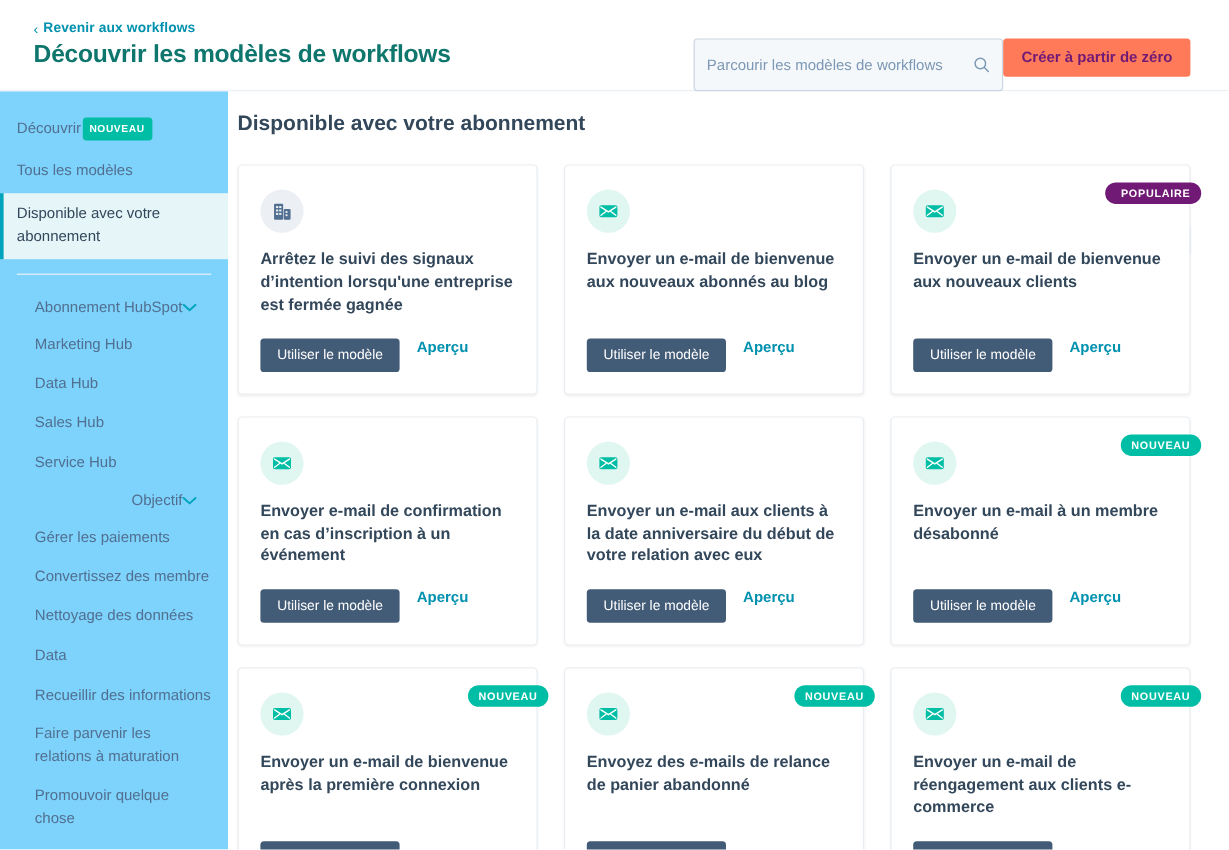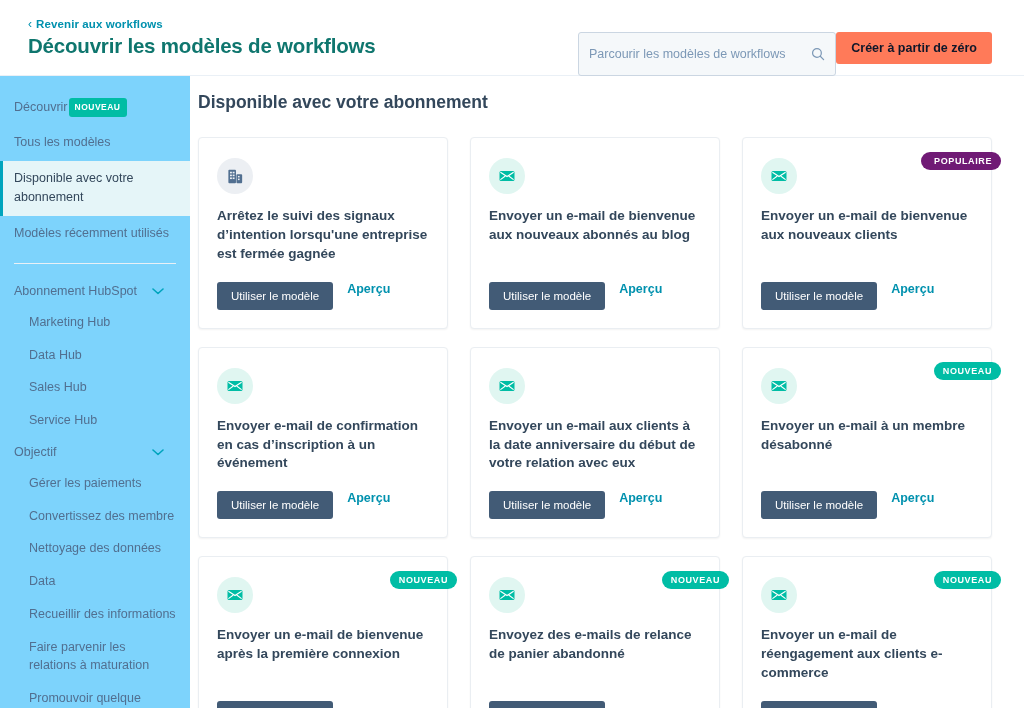--- a/index.html
+++ b/index.html
@@ -43,21 +43,21 @@
     flex: 1; border: none; outline: none; background: transparent;
     font-family: "Liberation Sans", sans-serif;
     font-size: 12.5px; color: #33475b;
   }
   .search-wrap input::placeholder { color: #7c98b6; }
   .search-icon { width: 14px; height: 14px; flex-shrink: 0; }
   .create-btn {
     position: absolute; right: 32px; top: 32px;
     height: 32px; padding: 0 15px;
     background: #ff7a59; border: none; border-radius: 3px;
-    color: #0f172a; font-size: 12.5px; font-weight: bold;
+    color: #701a75; font-size: 12.5px; font-weight: bold;
     font-family: "Liberation Sans", sans-serif;
     cursor: pointer; display: flex; align-items: center;
   }
 
   
   .body-wrap { display: flex; height: 632px; }
 
   
   .sidebar {
     width: 190px; flex-shrink: 0;
@@ -80,22 +80,22 @@
   }
   .badge-new-inline {
     display: inline-block;
     background: #00bda5; color: #fff;
     font-size: 8.5px; font-weight: bold; letter-spacing: .5px;
     padding: 3px 6px; border-radius: 3px;
     vertical-align: middle; margin-left: 1px;
   }
   .nav-divider { height: 1px; background: #eaf0f6; margin: 12px 14px; }
   .nav-group {
-    display: flex; align-items: center; justify-content: space-between;
-    padding: 8px 26px 8px 14px;
+    display: flex; align-items: center; justify-content: flex-end;
+    padding: 8px 26px 8px 2px;
     font-size: 12.5px; color: #516f90; cursor: pointer;
   }
   .nav-sub {
     padding: 7px 14px 7px 29px;
     font-size: 12.5px; color: #516f90; line-height: 1.5; cursor: pointer;
   }
   .chev-down { width: 12px; height: 8px; flex-shrink: 0; }
 
   
   .main {
@@ -199,23 +199,20 @@
     </div>
 
     <div class="nav-item">
       <span>Tous les modèles</span>
     </div>
 
     <div class="nav-item active">
       <span>Disponible avec votre abonnement</span>
     </div>
 
-    <div class="nav-item">
-      <span>Modèles récemment utilisés</span>
-    </div>
 
     <div class="nav-divider"></div>
 
     <div class="nav-group">
       <span>Abonnement HubSpot</span>
       <svg class="chev-down" viewBox="0 0 12 8">
         <polyline points="1,2 6,6.5 11,2" fill="none" stroke="#00a4bd" stroke-width="1.6" stroke-linecap="round" stroke-linejoin="round"></polyline>
       </svg>
     </div>
     <div class="nav-sub">

